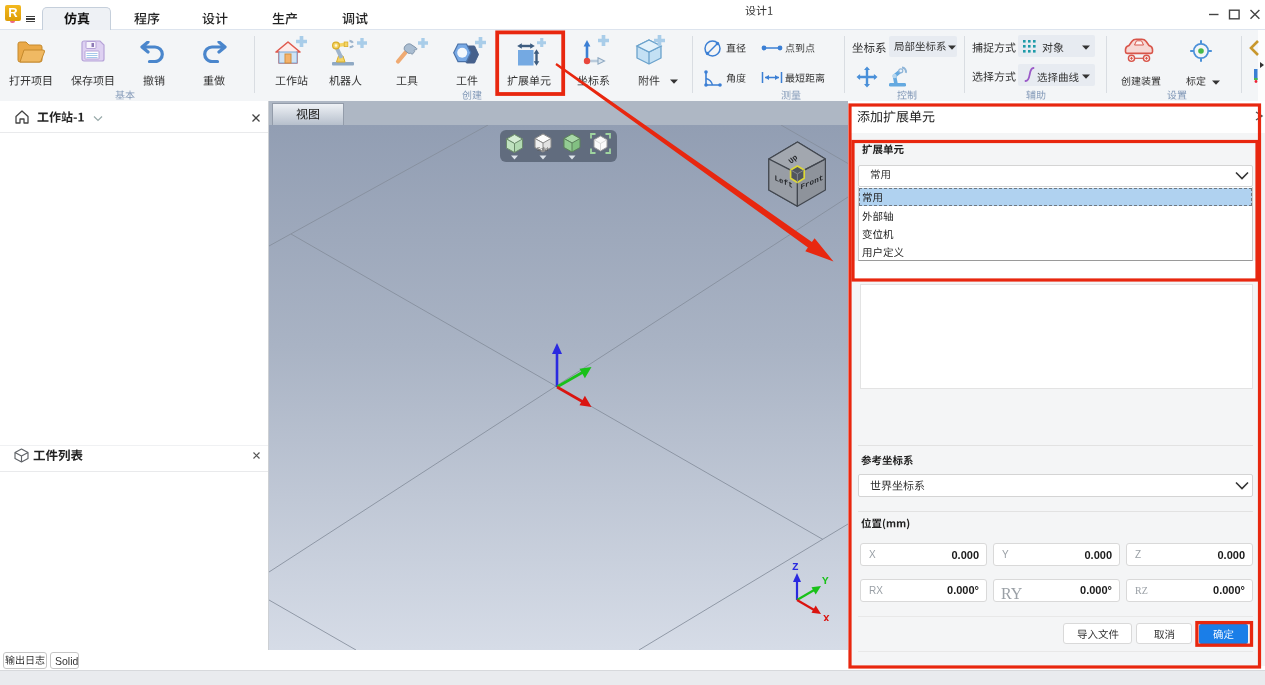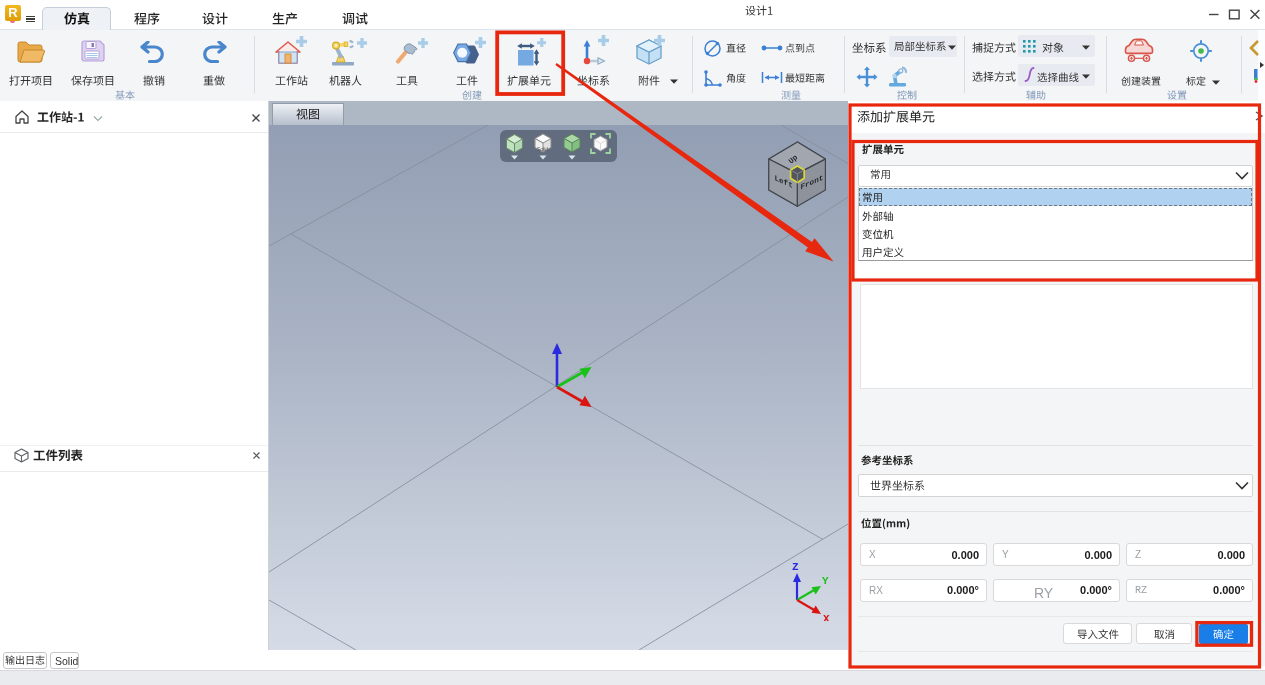--- a/index.html
+++ b/index.html
@@ -471,24 +471,24 @@
 <div class="abs" style="left:993px;top:543px;width:127px;height:23px;background:#fff;border:1px solid #d9d9d9;border-radius:3px"></div>
 <div class="abs" style="left:1002px;top:549px;font-size:10px;color:#9aa0a6;font-family:Liberation Sans">Y</div>
 <div class="abs" style="left:993px;top:548.5px;width:119px;text-align:right;font-size:11px;font-weight:bold;color:#1a1a1a;font-family:Liberation Sans">0.000</div>
 <div class="abs" style="left:1126px;top:543px;width:127px;height:23px;background:#fff;border:1px solid #d9d9d9;border-radius:3px"></div>
 <div class="abs" style="left:1135px;top:549px;font-size:10px;color:#9aa0a6;font-family:Liberation Sans">Z</div>
 <div class="abs" style="left:1126px;top:548.5px;width:119px;text-align:right;font-size:11px;font-weight:bold;color:#1a1a1a;font-family:Liberation Sans">0.000</div>
 <div class="abs" style="left:860px;top:578.5px;width:127px;height:23px;background:#fff;border:1px solid #d9d9d9;border-radius:3px"></div>
 <div class="abs" style="left:869px;top:584.5px;font-size:10px;color:#9aa0a6;font-family:Liberation Sans, sans-serif">RX</div>
 <div class="abs" style="left:860px;top:584px;width:119px;text-align:right;font-size:11px;font-weight:bold;color:#1a1a1a;font-family:Liberation Sans">0.000°</div>
 <div class="abs" style="left:993px;top:578.5px;width:127px;height:23px;background:#fff;border:1px solid #d9d9d9;border-radius:3px"></div>
-<div class="abs" style="left:1034px;top:584.5px;font-size:14px;color:#9aa0a6;font-family:Liberation Sans, sans-serif">RY</div>
+<div class="abs" style="left:1001px;top:584.5px;font-size:16px;color:#9aa0a6;font-family:Liberation Serif, serif">RY</div>
 <div class="abs" style="left:993px;top:584px;width:119px;text-align:right;font-size:11px;font-weight:bold;color:#1a1a1a;font-family:Liberation Sans">0.000°</div>
 <div class="abs" style="left:1126px;top:578.5px;width:127px;height:23px;background:#fff;border:1px solid #d9d9d9;border-radius:3px"></div>
-<div class="abs" style="left:1135px;top:584.5px;font-size:10px;color:#9aa0a6;font-family:Liberation Mono, monospace">RZ</div>
+<div class="abs" style="left:1135px;top:584.5px;font-size:10px;color:#9aa0a6;font-family:Liberation Serif, serif">RZ</div>
 <div class="abs" style="left:1126px;top:584px;width:119px;text-align:right;font-size:11px;font-weight:bold;color:#1a1a1a;font-family:Liberation Sans">0.000°</div>
 <div class="abs" style="left:858px;top:615.5px;width:395px;height:1px;background:#e8e8e8"></div>
 <div class="abs" style="left:1063px;top:623px;width:69px;height:21px;background:#fff;border:1px solid #d9d9d9;border-radius:3px"></div>
 <svg style="position:absolute;left:1076.5px;top:628.5px;overflow:visible" width="42" height="12">
       <path transform="translate(0,9.24)" d="M2.2 -1.9C2.9 -1.4 3.6 -0.6 3.9 -0L4.5 -0.5C4.2 -1.1 3.5 -1.8 2.8 -2.3H6.8V-0.1C6.8 0 6.7 0.1 6.5 0.1C6.3 0.1 5.6 0.1 4.8 0.1C4.9 0.3 5 0.6 5.1 0.8C6.1 0.8 6.7 0.8 7.1 0.7C7.5 0.6 7.6 0.4 7.6 -0.1V-2.3H9.9V-3.1H7.6V-3.9H6.8V-3.1H0.7V-2.3H2.7ZM1.4 -8.1V-5.3C1.4 -4.3 1.9 -4.1 3.7 -4.1C4.1 -4.1 7.4 -4.1 7.9 -4.1C9.2 -4.1 9.5 -4.4 9.7 -5.5C9.4 -5.5 9.1 -5.6 8.9 -5.7C8.8 -4.9 8.7 -4.8 7.8 -4.8C7.1 -4.8 4.2 -4.8 3.6 -4.8C2.4 -4.8 2.2 -4.9 2.2 -5.3V-5.9H8.7V-8.4H1.4ZM2.2 -7.7H7.9V-6.6H2.2Z M13.6 -7.9C14.3 -7.4 14.8 -6.9 15.3 -6.2C14.6 -3.2 13.3 -1.1 10.9 0.1C11.1 0.3 11.5 0.6 11.7 0.8C13.8 -0.5 15.1 -2.4 15.9 -5.2C17.1 -3 17.8 -0.6 20.2 0.7C20.3 0.5 20.5 0.1 20.6 -0.2C17.1 -2.2 17.4 -6.2 14.1 -8.6Z M25.4 -8.6C25.8 -8.1 26.1 -7.4 26.2 -7L27.1 -7.3C26.9 -7.7 26.6 -8.4 26.3 -8.9ZM21.5 -7V-6.2H23.2C23.8 -4.6 24.6 -3.2 25.7 -2.1C24.5 -1.1 23.1 -0.4 21.4 0.1C21.5 0.3 21.8 0.6 21.9 0.8C23.6 0.3 25.1 -0.5 26.3 -1.5C27.5 -0.5 28.9 0.3 30.6 0.8C30.7 0.5 31 0.2 31.2 0C29.5 -0.4 28 -1.1 26.9 -2.1C27.9 -3.2 28.7 -4.5 29.4 -6.2H31V-7ZM26.3 -2.7C25.3 -3.7 24.5 -4.9 24 -6.2H28.5C27.9 -4.8 27.2 -3.6 26.3 -2.7Z M34.8 -3.6V-2.8H37.8V0.8H38.6V-2.8H41.5V-3.6H38.6V-5.9H41V-6.7H38.6V-8.7H37.8V-6.7H36.4C36.6 -7.1 36.7 -7.6 36.8 -8.1L36 -8.3C35.8 -6.9 35.4 -5.6 34.7 -4.7C34.9 -4.6 35.3 -4.4 35.4 -4.3C35.7 -4.7 36 -5.3 36.2 -5.9H37.8V-3.6ZM34.3 -8.8C33.7 -7.2 32.8 -5.6 31.8 -4.6C32 -4.4 32.2 -4 32.3 -3.8C32.6 -4.2 32.9 -4.6 33.3 -5V0.8H34V-6.3C34.4 -7 34.8 -7.8 35.1 -8.6Z" fill="#333"></path>
     </svg>
 <div class="abs" style="left:1136px;top:623px;width:56px;height:21px;background:#fff;border:1px solid #d9d9d9;border-radius:3px"></div>
 <svg style="position:absolute;left:1153.5px;top:628.5px;overflow:visible" width="21" height="12">
       <path transform="translate(0,9.24)" d="M8.9 -6.9C8.7 -5.3 8.2 -4 7.7 -2.8C7.1 -4 6.8 -5.4 6.5 -6.9ZM5.3 -7.6V-6.9H5.8C6.1 -5 6.6 -3.4 7.2 -2.1C6.6 -1.1 5.8 -0.3 5 0.2C5.2 0.4 5.4 0.7 5.5 0.8C6.3 0.3 7 -0.4 7.6 -1.3C8.2 -0.4 8.8 0.3 9.6 0.8C9.7 0.6 10 0.3 10.2 0.1C9.3 -0.4 8.6 -1.1 8.1 -2C8.9 -3.5 9.5 -5.3 9.8 -7.5L9.3 -7.7L9.1 -7.6ZM0.4 -1.4 0.6 -0.6 3.7 -1.2V0.8H4.5V-1.3L5.4 -1.5L5.4 -2.1L4.5 -2V-7.6H5.3V-8.3H0.5V-7.6H1.2V-1.5ZM2 -7.6H3.7V-6.1H2ZM2 -5.5H3.7V-3.9H2ZM2 -3.2H3.7V-1.9L2 -1.6Z M19.6 -8.5C19.3 -7.9 18.8 -7.1 18.4 -6.5L19.1 -6.2C19.5 -6.8 20 -7.5 20.3 -8.2ZM14.2 -8.2C14.6 -7.6 15.1 -6.7 15.2 -6.2L15.9 -6.5C15.8 -7.1 15.3 -7.9 14.8 -8.5ZM11.4 -8.2C12 -7.8 12.8 -7.3 13.2 -6.9L13.7 -7.5C13.3 -7.9 12.5 -8.4 11.9 -8.7ZM10.9 -5.4C11.6 -5 12.4 -4.5 12.8 -4.1L13.2 -4.7C12.8 -5.1 12 -5.6 11.4 -5.9ZM11.2 0.2 11.9 0.7C12.5 -0.3 13.1 -1.6 13.6 -2.7L13 -3.2C12.5 -2 11.7 -0.6 11.2 0.2ZM15.3 -3.3H19.1V-2.1H15.3ZM15.3 -4V-5.1H19.1V-4ZM16.8 -8.8V-5.8H14.5V0.8H15.3V-1.5H19.1V-0.2C19.1 -0 19.1 0 18.9 0C18.8 0.1 18.2 0.1 17.6 0C17.7 0.2 17.8 0.6 17.9 0.8C18.6 0.8 19.2 0.8 19.5 0.7C19.8 0.5 19.9 0.3 19.9 -0.1V-5.8H17.6V-8.8Z" fill="#333"></path>
     </svg>

